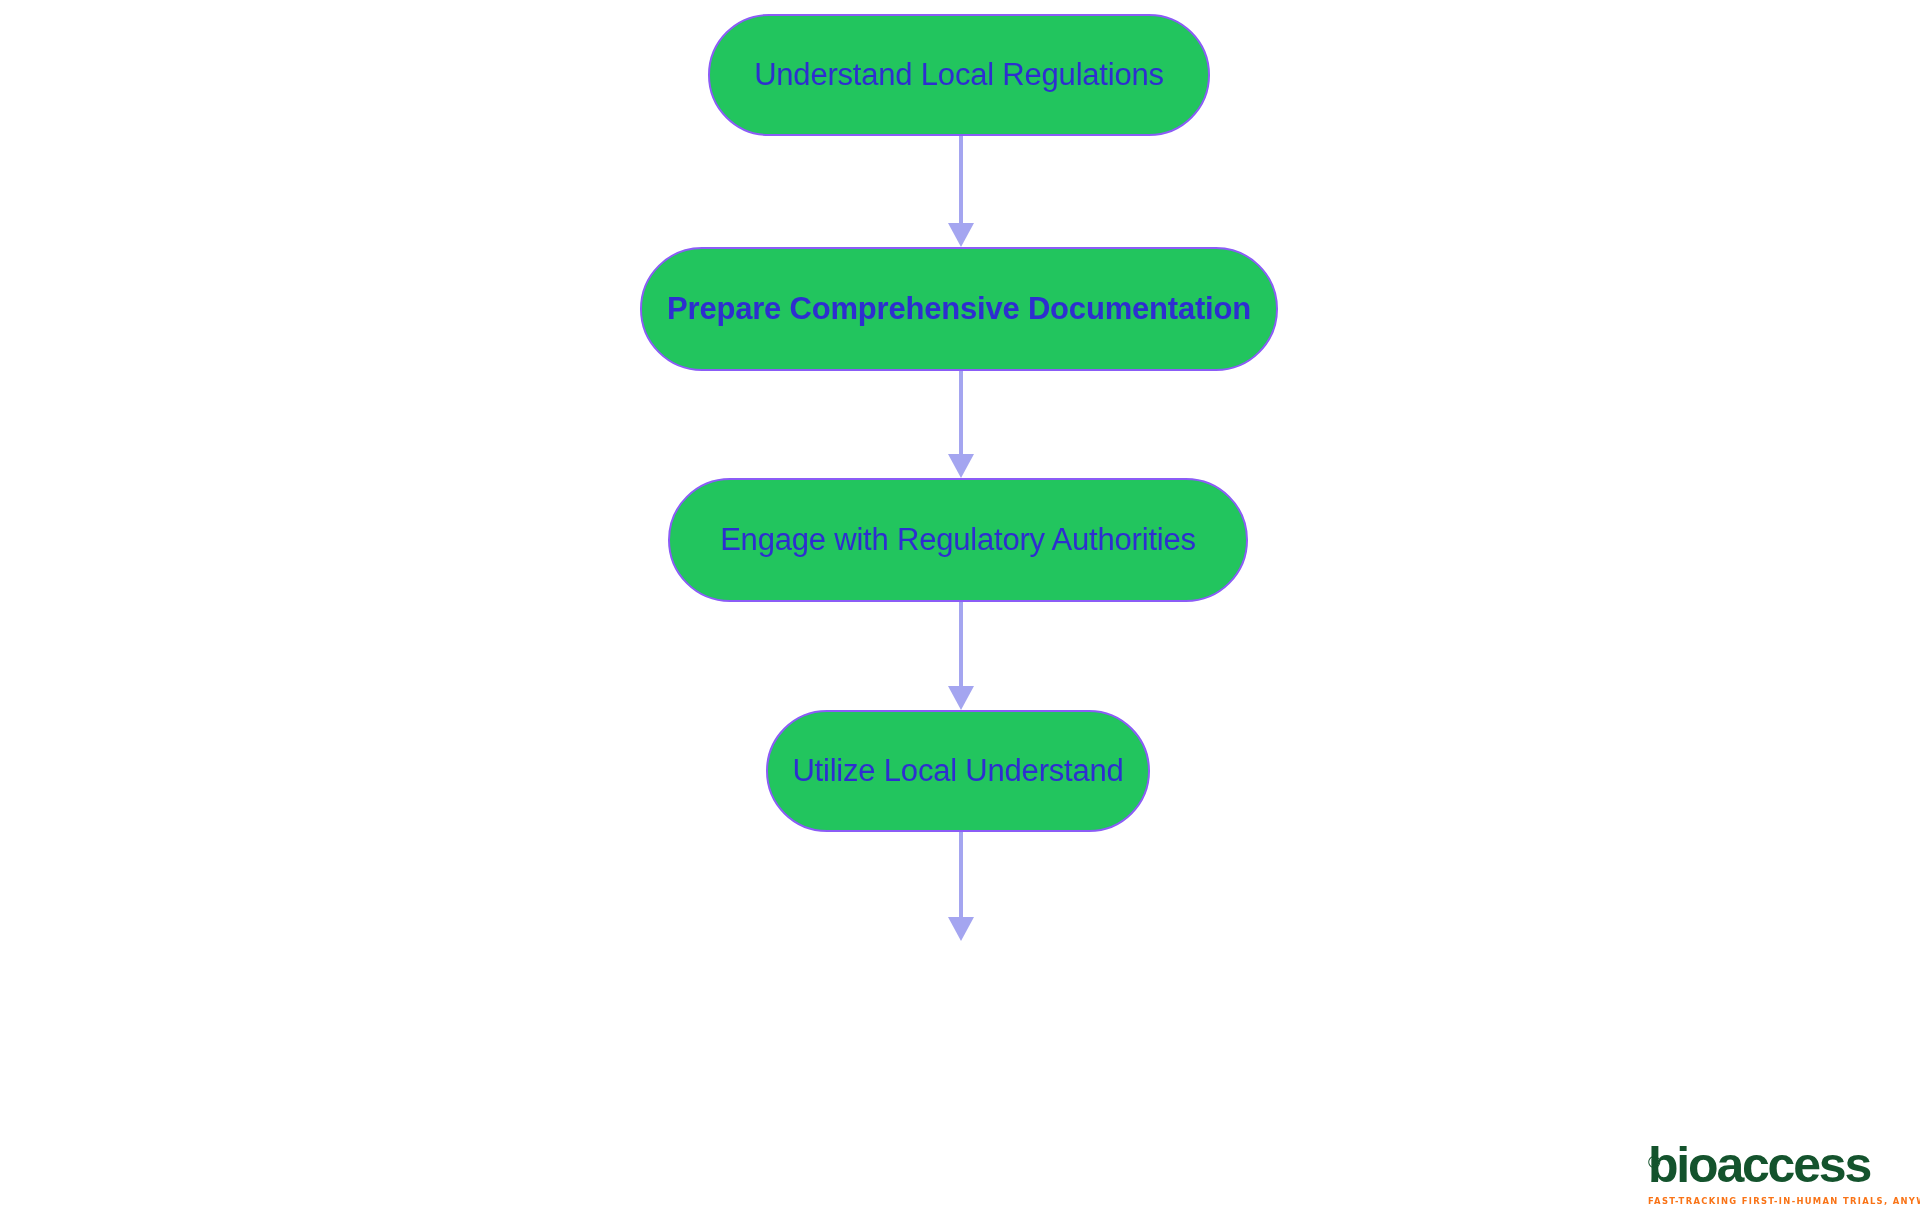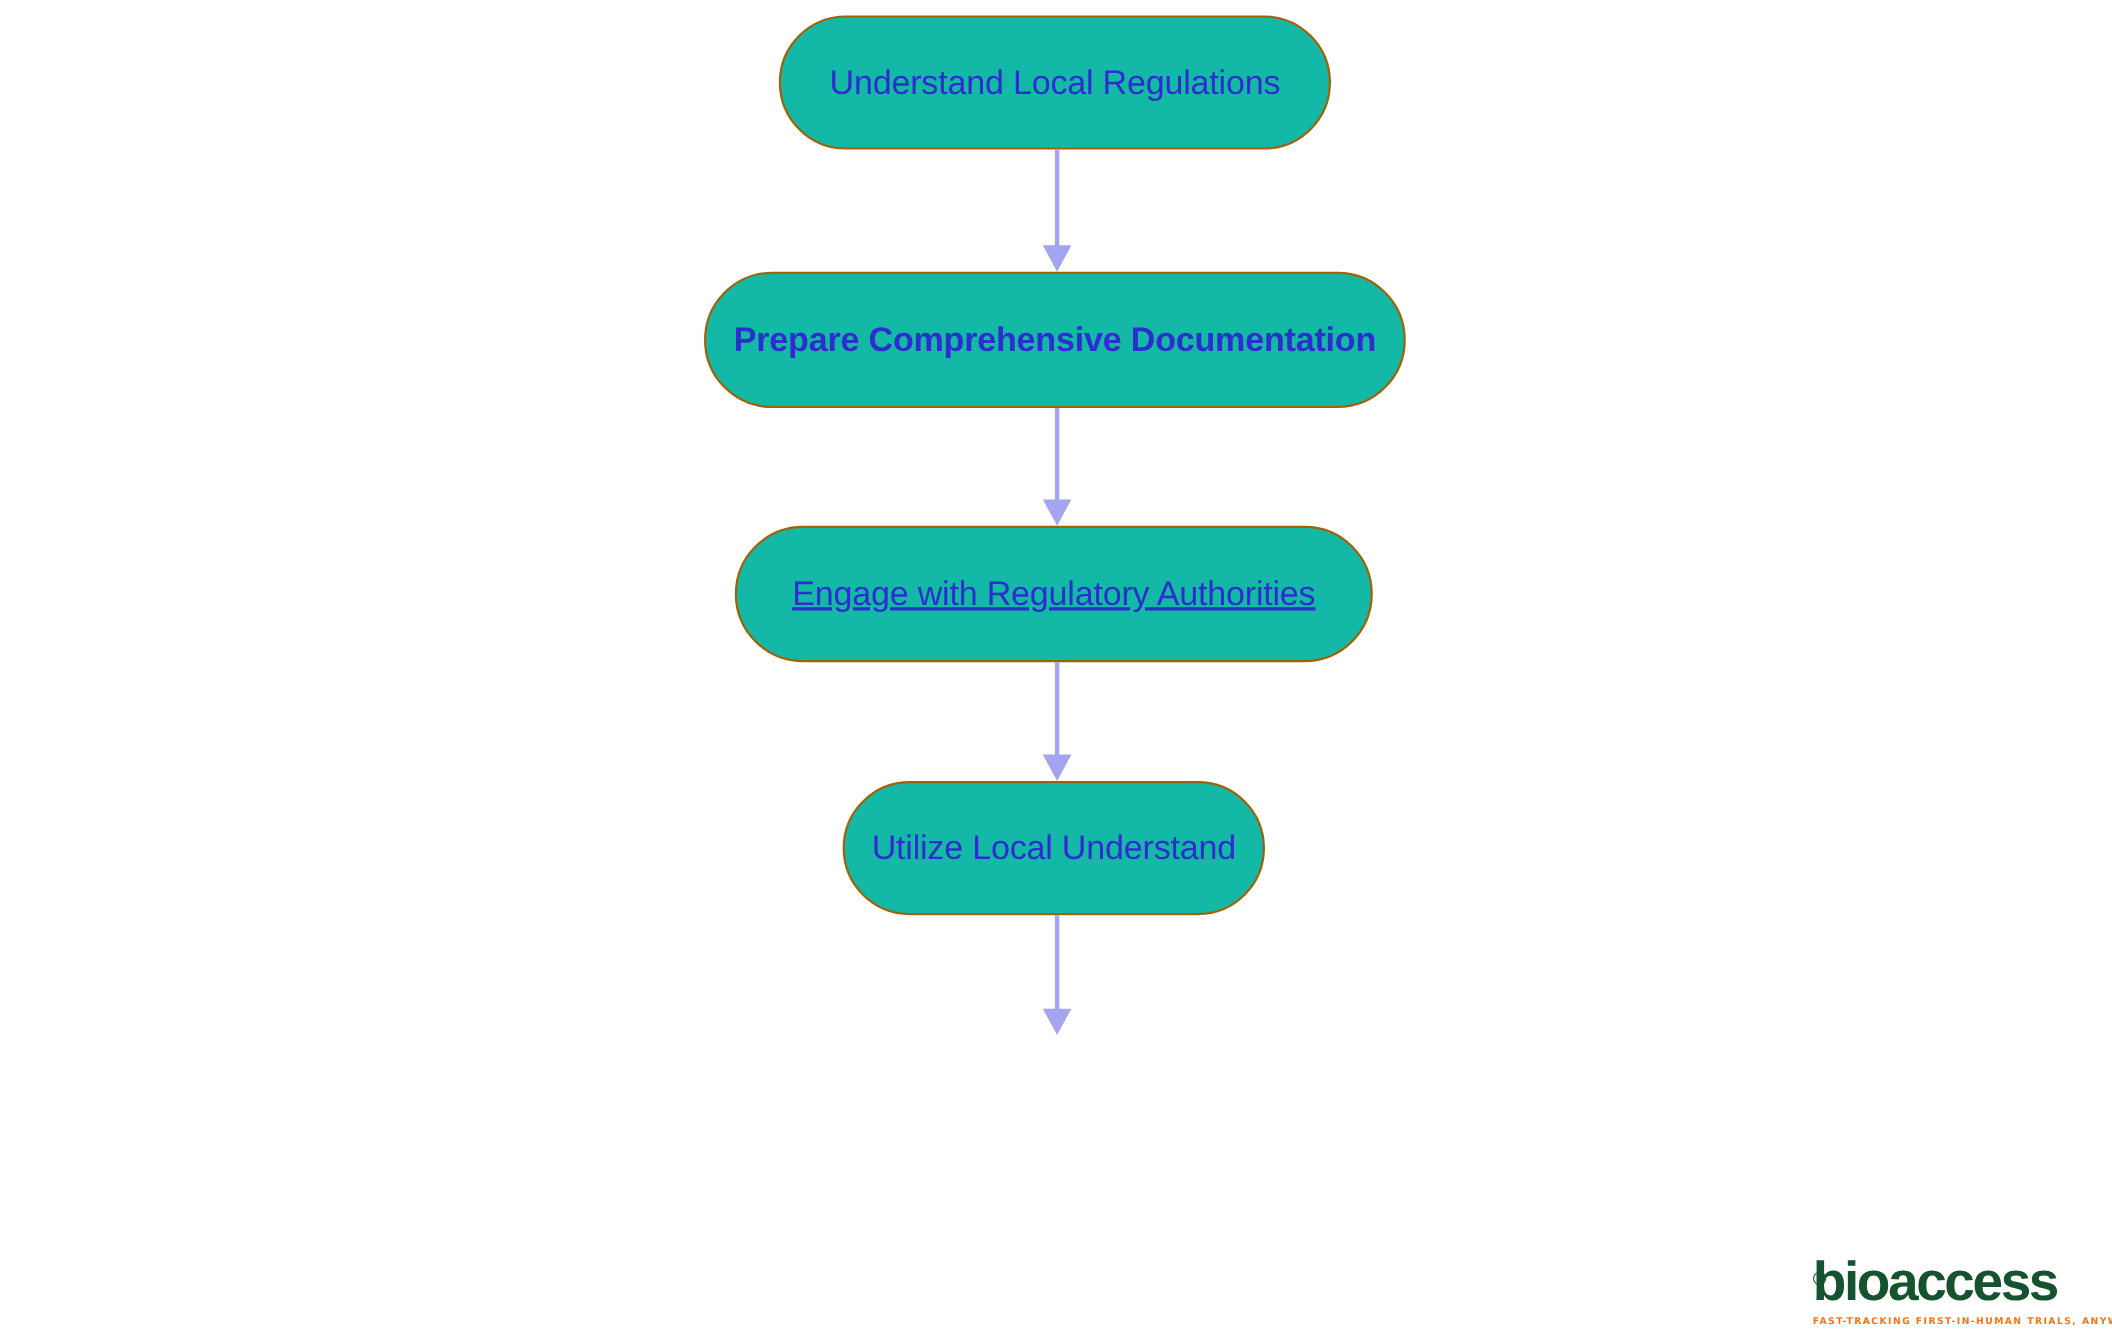--- a/index.html
+++ b/index.html
@@ -19,22 +19,22 @@
     position: relative;
     width: 1920px;
     height: 1215px;
     background: #ffffff;
   }
 
   
   .node {
     position: absolute;
     box-sizing: border-box;
-    background: #14b8a6;
-    border: 2px solid #a16207;
+    background: #22c55e;
+    border: 2px solid #8b5cf6;
     border-radius: 62px;
     display: flex;
     align-items: center;
     justify-content: center;
     text-align: center;
     color: #2e2ed0;
     font-family: "Liberation Sans", sans-serif;
     font-weight: 400;
     letter-spacing: -0.2px;
     line-height: 1.2;
@@ -42,21 +42,21 @@
   }
 
   .node-label {
     display: block;
     padding: 0 26px;
   }
 
   
   #node-0 { left: 708px;  top: 14px;   width: 502px; height: 122px; font-size: 31px; }
   #node-1 { left: 640px;  top: 247px;  width: 638px; height: 124px; font-size: 31px; font-weight: bold; }
-  #node-2 { left: 668px;  top: 478px;  width: 580px; height: 124px; font-size: 31px; text-decoration: underline; }
+  #node-2 { left: 668px;  top: 478px;  width: 580px; height: 124px; font-size: 31px; }
   #node-3 { left: 766px;  top: 710px;  width: 384px; height: 122px; font-size: 31px; }
   #node-4 { left: 734px;  top: 941px;  width: 450px; height: 122px; font-size: 31px; }
 
   
   .connector {
     position: absolute;
     width: 26px;
   }
   .connector .line {
     position: absolute;

